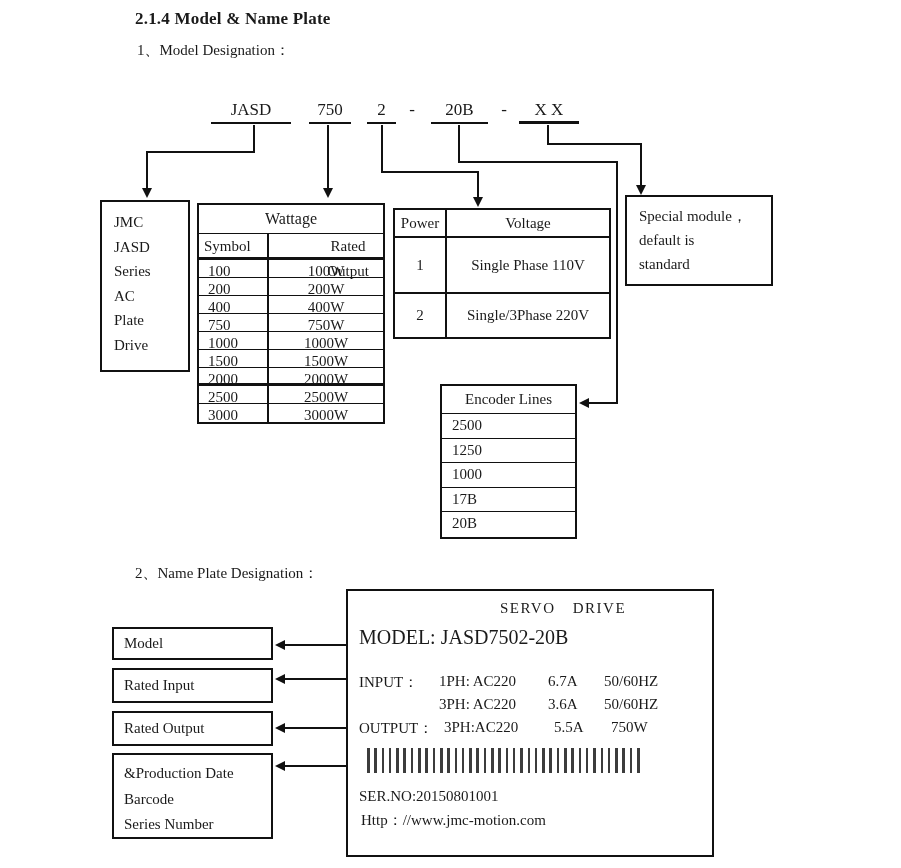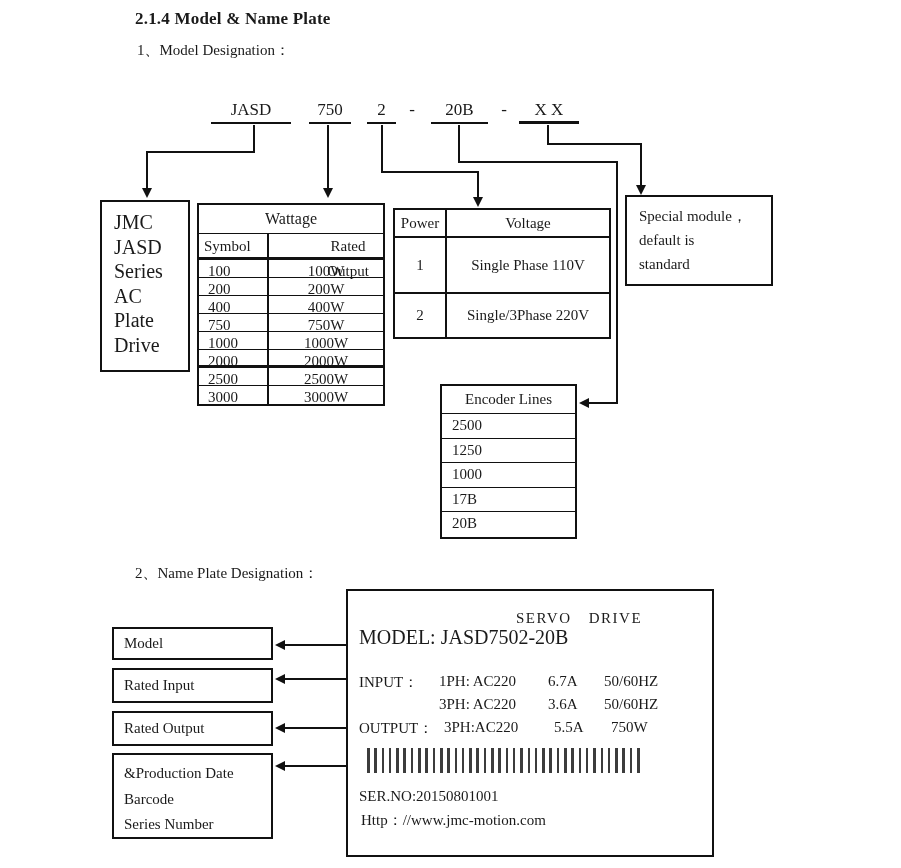--- a/index.html
+++ b/index.html
@@ -17,21 +17,21 @@
   .seg.u { border-bottom: 2px solid #111; }
   .seg.u2 { border-bottom: 3px solid #111; }
 
   svg.overlay { position: absolute; left: 0; top: 0; pointer-events: none; }
   .cline { stroke: #111; stroke-width: 2; fill: none; }
   .ahead { fill: #111; stroke: none; }
 
   .box { border: 2px solid #111; background: #fff; }
 
   
-  #jmc-box { left: 100px; top: 200px; width: 90px; height: 172px; padding: 8px 0 0 12px; font-size: 20px; line-height: 24.5px; }
+  #jmc-box { left: 100px; top: 200px; width: 90px; height: 172px; padding: 8px 0 0 12px; font-size: 15px; line-height: 24.5px; }
 
   
   #wattage { left: 197px; top: 203px; width: 188px; }
   #wattage .trow { display: flex; border-bottom: 1px solid #111; font-size: 15px; }
   #wattage .title-row { display: block; height: 29px; text-align: center; line-height: 28px; border-bottom: 1px solid #111; }
   #wattage .hdr-row { height: 26px; border-bottom: 3px solid #111; gap: 44px; }
   #wattage .trow:last-child { border-bottom: none; }
   #wattage .thick { border-bottom: 3px solid #111; }
   #wattage .c1 { width: 70px; border-right: 2px solid #111; padding-left: 9px; line-height: 23px; }
   #wattage .c2 { flex: 1; text-align: center; line-height: 23px; }
@@ -54,21 +54,21 @@
   #encoder .ehdr { height: 28px; text-align: center; line-height: 27px; font-size: 15px; border-bottom: 1px solid #111; }
   #encoder .erow { height: 24.6px; padding-left: 10px; line-height: 23px; font-size: 15px; border-bottom: 1px solid #111; }
   #encoder .erow:last-child { border-bottom: none; }
 
   
   #special { left: 625px; top: 195px; width: 148px; height: 91px; padding: 7px 0 0 12px; font-size: 15px; line-height: 24px; }
 
   
   #plate { left: 346px; top: 589px; width: 368px; height: 268px; border-width: 2.5px; }
   #plate .pl { position: absolute; font-size: 15px; white-space: nowrap; }
-  #servo-drive { left: 168px; top: 9px; word-spacing: 12px; letter-spacing: 1.5px; margin-top: 10px; }
+  #servo-drive { left: 152px; top: 9px; word-spacing: 12px; letter-spacing: 1.5px; }
   #model-line { left: 11px; top: 35px; font-size: 20px !important; }
   .np-c0 { left: 11px; } .np-c1 { left: 91px; } .np-c2 { left: 200px; } .np-c3 { left: 256px; }
   .np-o1 { left: 96px; } .np-o2 { left: 206px; } .np-o3 { left: 263px; }
   .r-in1 { top: 82px; } .r-in2 { top: 105px; } .r-out { top: 128px; }
   #barcode { left: 19px; top: 157px; width: 277px; height: 25px;
     background: repeating-linear-gradient(90deg, #3c3c3c 0px, #3c3c3c 2.5px, transparent 2.5px, transparent 7.3px); }
   #serno { left: 11px; top: 197px; } #website { left: 13px; top: 220px; }
 
   
   .lbl { left: 112px; width: 161px; display: flex; align-items: center; padding-left: 10px; font-size: 15px; }
@@ -140,20 +140,24 @@
       <div class="c2">400W</div>
     </div>
   <div class="trow drow">
       <div class="c1">750</div>
       <div class="c2">750W</div>
     </div>
   <div class="trow drow">
       <div class="c1">1000</div>
       <div class="c2">1000W</div>
     </div>
+  <div class="trow drow">
+      <div class="c1">1500</div>
+      <div class="c2">1500W</div>
+    </div>
   <div class="trow drow thick">
       <div class="c1">2000</div>
       <div class="c2">2000W</div>
     </div>
   <div class="trow drow">
       <div class="c1">2500</div>
       <div class="c2">2500W</div>
     </div>
   <div class="trow drow">
       <div class="c1">3000</div>

